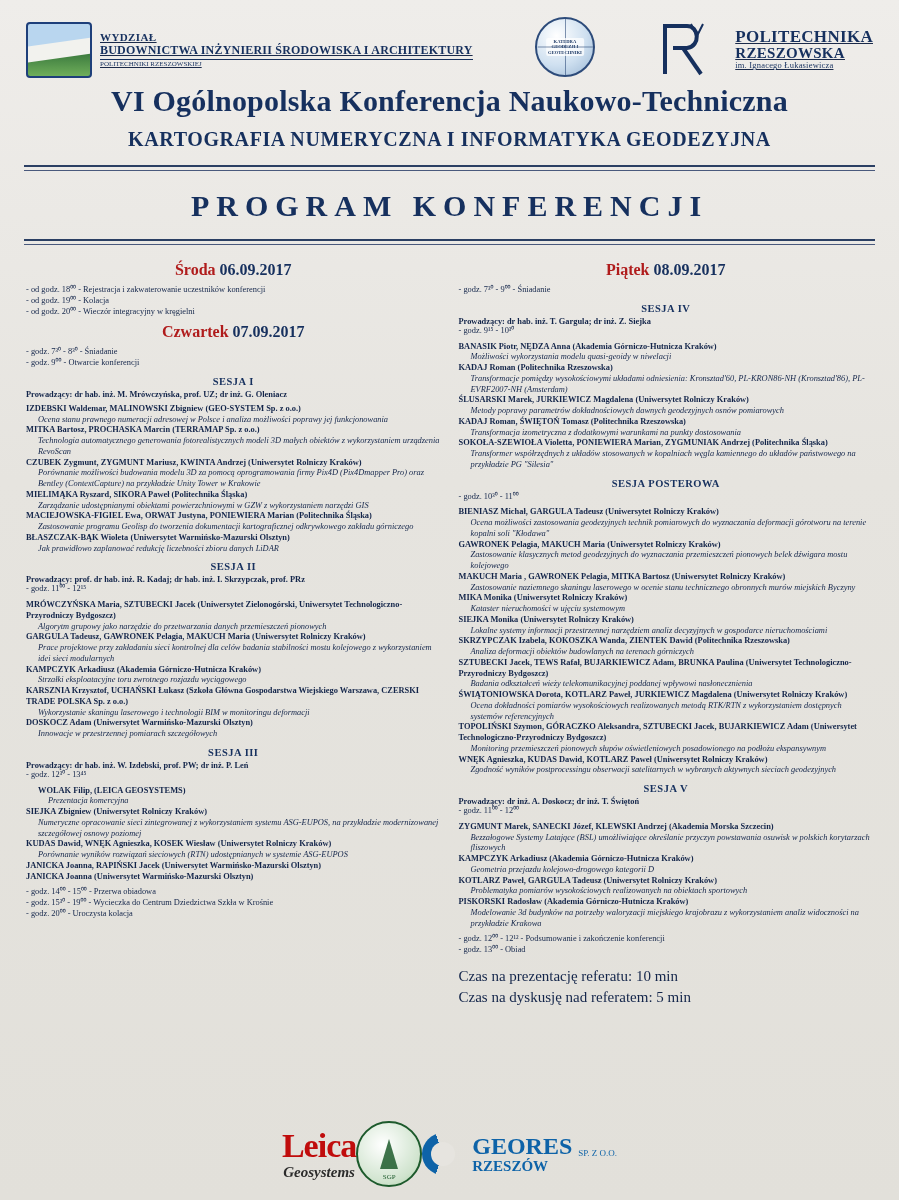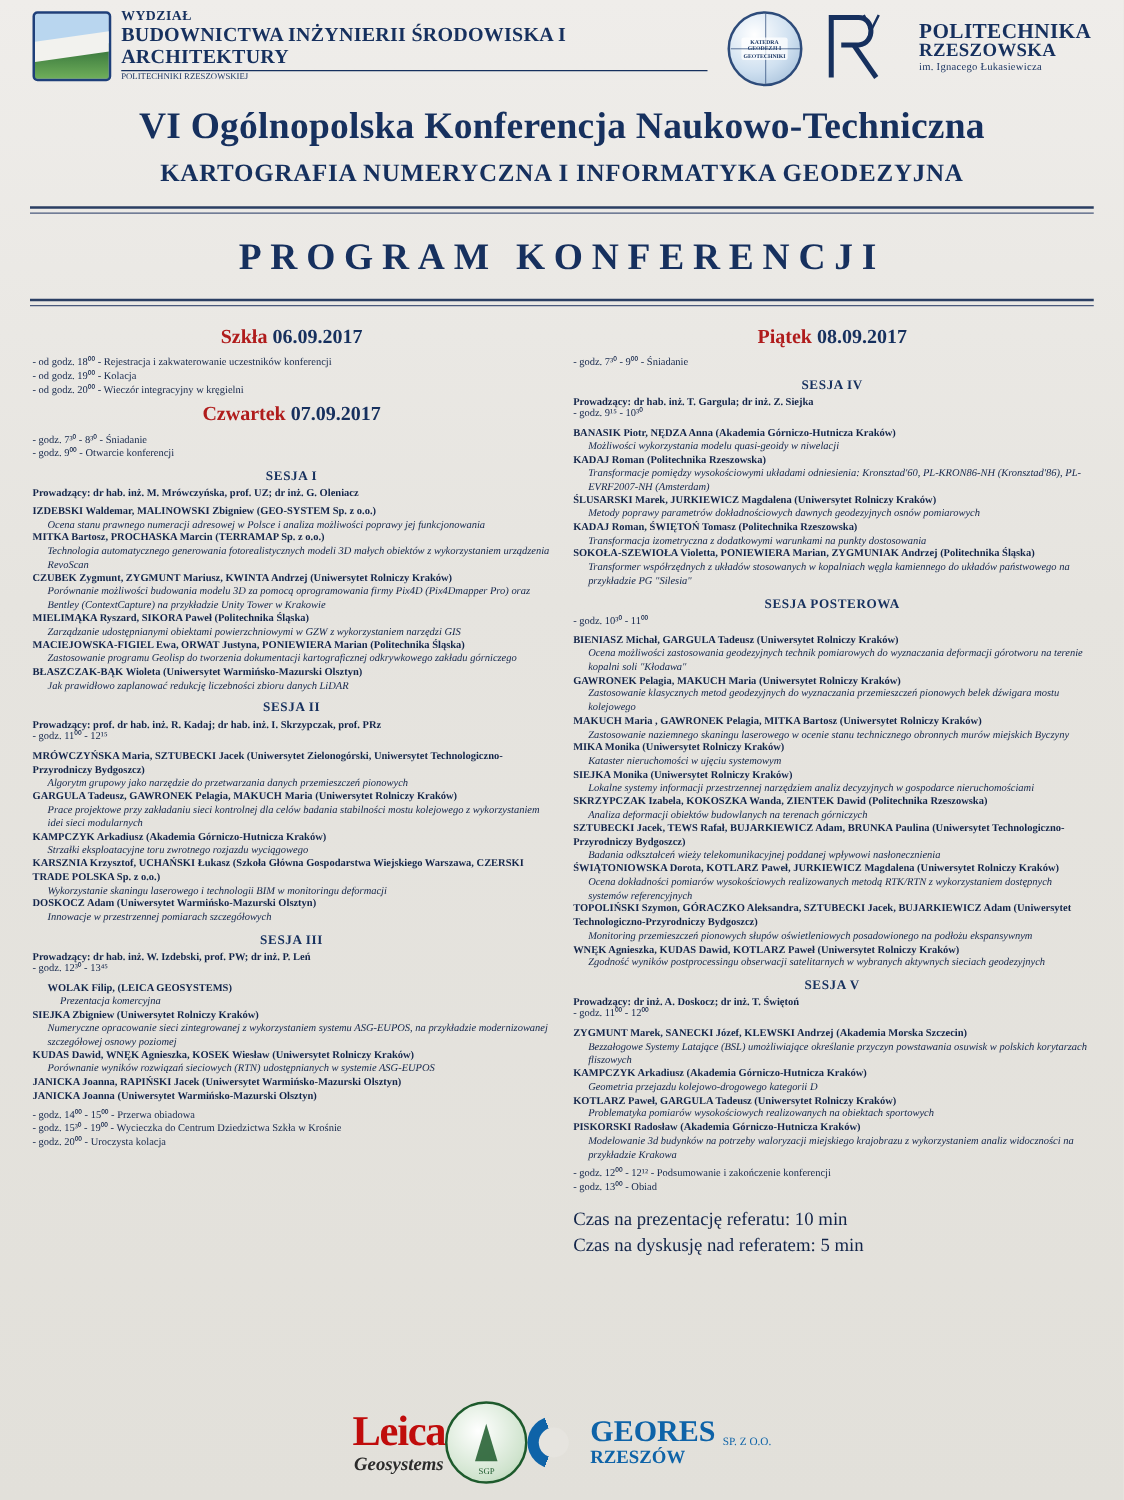--- a/index.html
+++ b/index.html
@@ -11,36 +11,36 @@
     overflow:hidden;
   }
   .poster{
     position:relative;
     width:899px;height:1200px;
     background:linear-gradient(180deg,#efedea 0%,#e6e4df 40%,#e2e0da 100%);
     box-sizing:border-box;
   }
   
   .logos{
-    display:flex;align-items:flex-start;justify-content:space-between;
-    padding:8px 26px 0 26px;height:78px;box-sizing:border-box;
+    display:flex;align-items:flex-end;justify-content:space-between;
+    padding:8px 26px 0 26px;height:78px;box-sizing:border-box;text-decoration:underline;
   }
   .logo-left{display:flex;align-items:center;gap:8px;}
   .logo-mark{
     width:62px;height:52px;border:2px solid #1e3f7a;border-radius:4px;
     background:linear-gradient(180deg,#b9d6ef 0%,#b9d6ef 45%,#2f6e38 46%,#6fae5a 100%);
     position:relative;overflow:hidden;
   }
   .logo-mark:after{
     content:"";position:absolute;left:-6px;top:18px;width:76px;height:16px;
     background:#f2f2ee;transform:rotate(-8deg);
   }
   .logo-left-text{line-height:1.08;}
   .logo-left-text .l1{font-size:11px;font-weight:bold;color:#16305e;letter-spacing:.4px;}
-  .logo-left-text .l2{font-size:16px;font-weight:bold;color:#16305e;letter-spacing:.2px;}
+  .logo-left-text .l2{font-size:12px;font-weight:bold;color:#16305e;letter-spacing:.2px;}
   .logo-left-text .l3{font-size:7px;color:#16305e;border-top:1px solid #16305e;margin-top:2px;padding-top:1px;}
   .logo-center{width:96px;height:62px;display:flex;align-items:center;justify-content:center;}
   .globe{
     width:56px;height:56px;border-radius:50%;
     border:2px solid #2d4b7a;
     background:radial-gradient(circle at 35% 30%,#ffffff 0%,#cfe0f0 55%,#9ab7d4 100%);
     position:relative;
   }
   .globe:before,.globe:after{
     content:"";position:absolute;left:50%;top:0;width:1px;height:100%;background:#2d4b7a;opacity:.6;
@@ -185,21 +185,21 @@
   <div class="program-title">PROGRAM   KONFERENCJI</div>
 
   <div class="rule-bottom"></div>
   <div class="rule thin"></div>
 
   <div class="cols">
 
     <div class="col">
 
       <div class="day">
-        <span>Szkła</span>
+        <span>Środa</span>
         <span class="dt">06.09.2017</span>
       </div>
       <div class="line">- od godz. 18⁰⁰        - Rejestracja i zakwaterowanie uczestników konferencji</div>
       <div class="line">- od godz. 19⁰⁰        - Kolacja</div>
       <div class="line">- od godz. 20⁰⁰        - Wieczór integracyjny w kręgielni</div>
 
       <div class="day">
         <span>Czwartek</span>
         <span class="dt">07.09.2017</span>
       </div>

